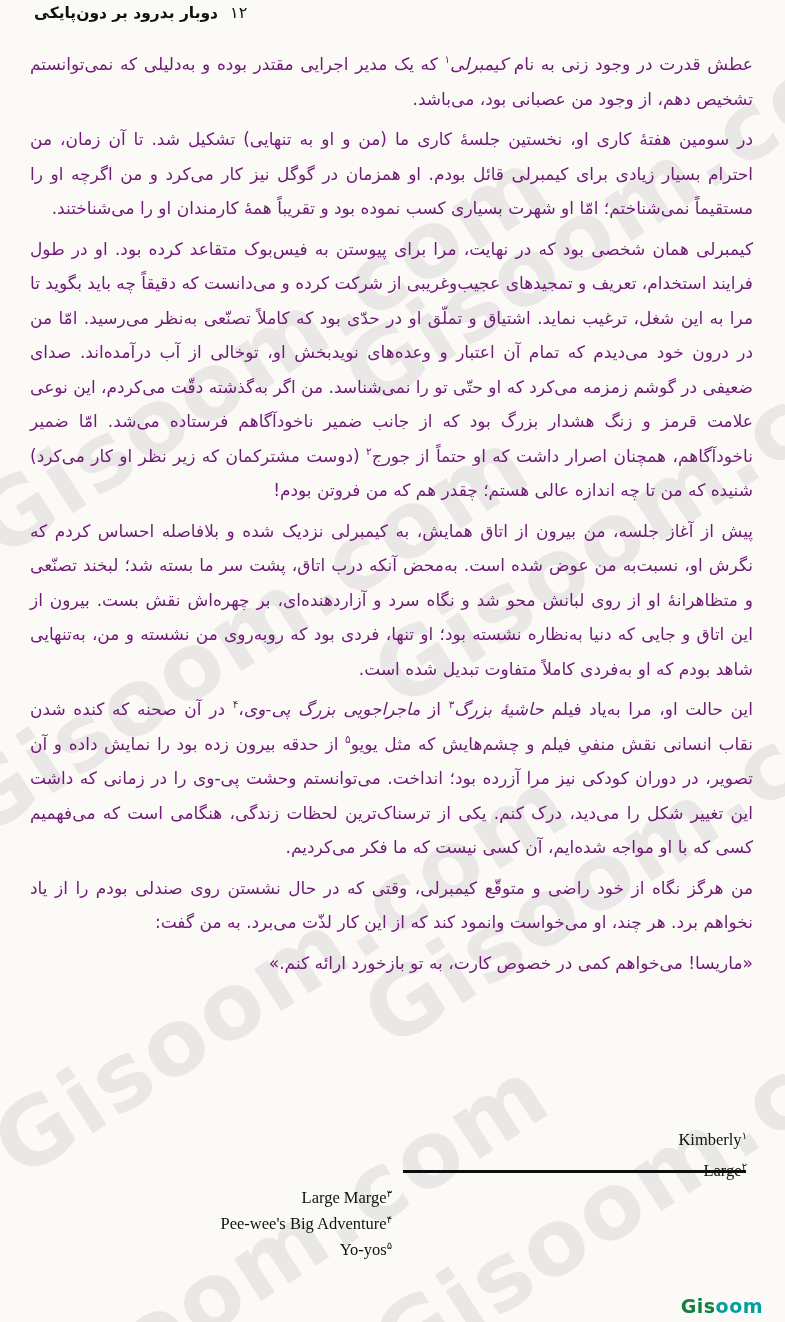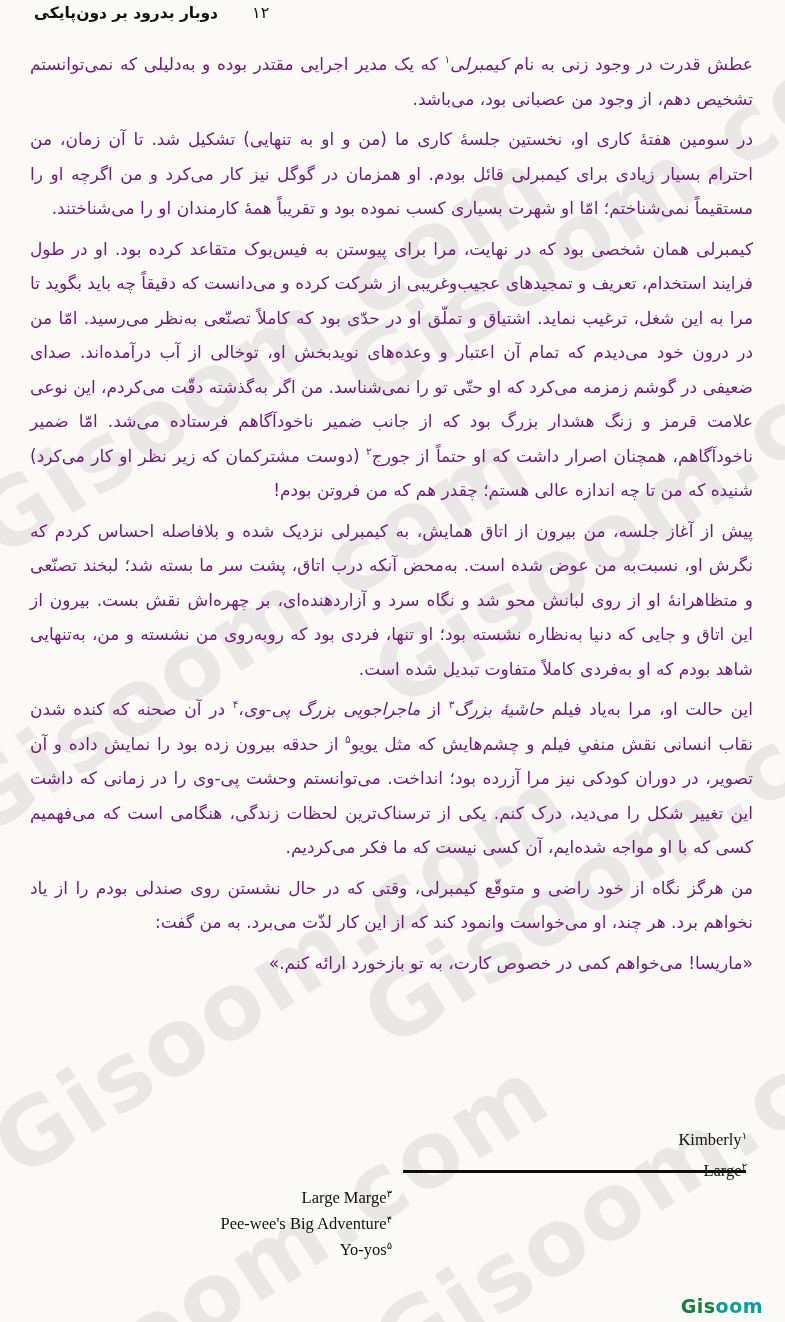--- a/index.html
+++ b/index.html
@@ -20,21 +20,21 @@
     letter-spacing:3px;
     color:rgba(125,125,125,0.14);
     transform:rotate(-33deg);
     white-space:nowrap;
     z-index:1;
     pointer-events:none;
   }
   
   .running-head{
     position:absolute;top:3px;left:34px;
-    display:flex;align-items:flex-end;gap:34px;
+    display:flex;align-items:flex-end;gap:12px;
     z-index:3;
   }
   .running-head .title{
     direction:rtl;
     font-weight:bold;font-size:15.5px;color:#101010;
   }
   .running-head .pageno{
     font-weight:normal;font-size:16px;color:#101010;
   }
   

